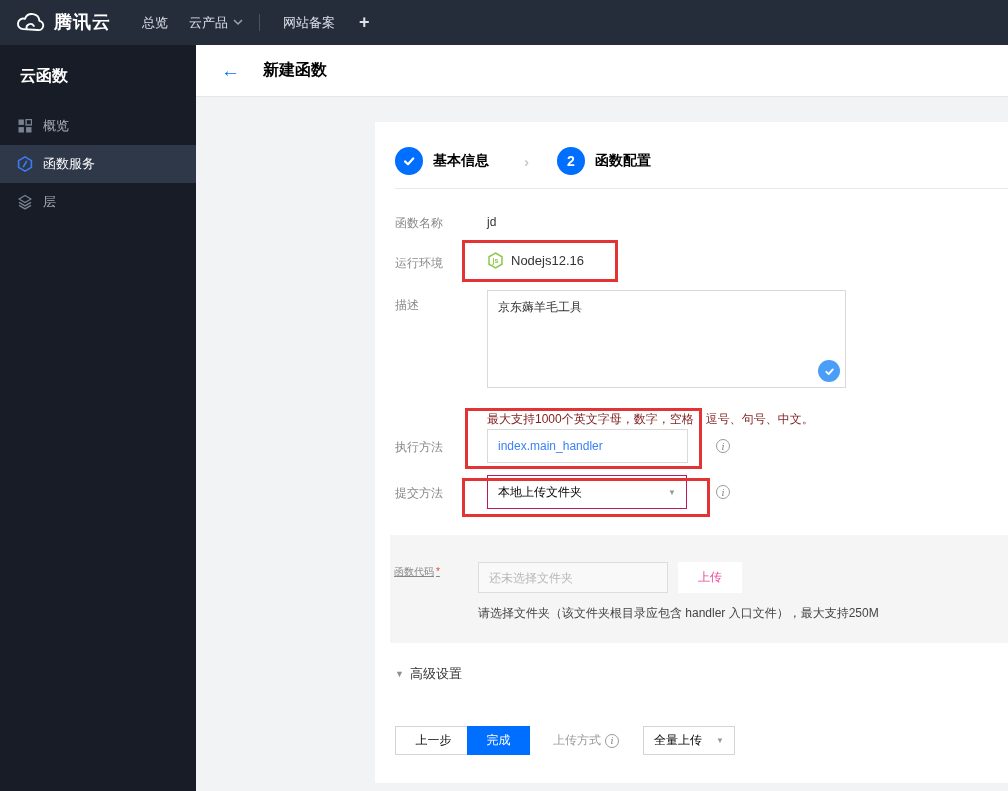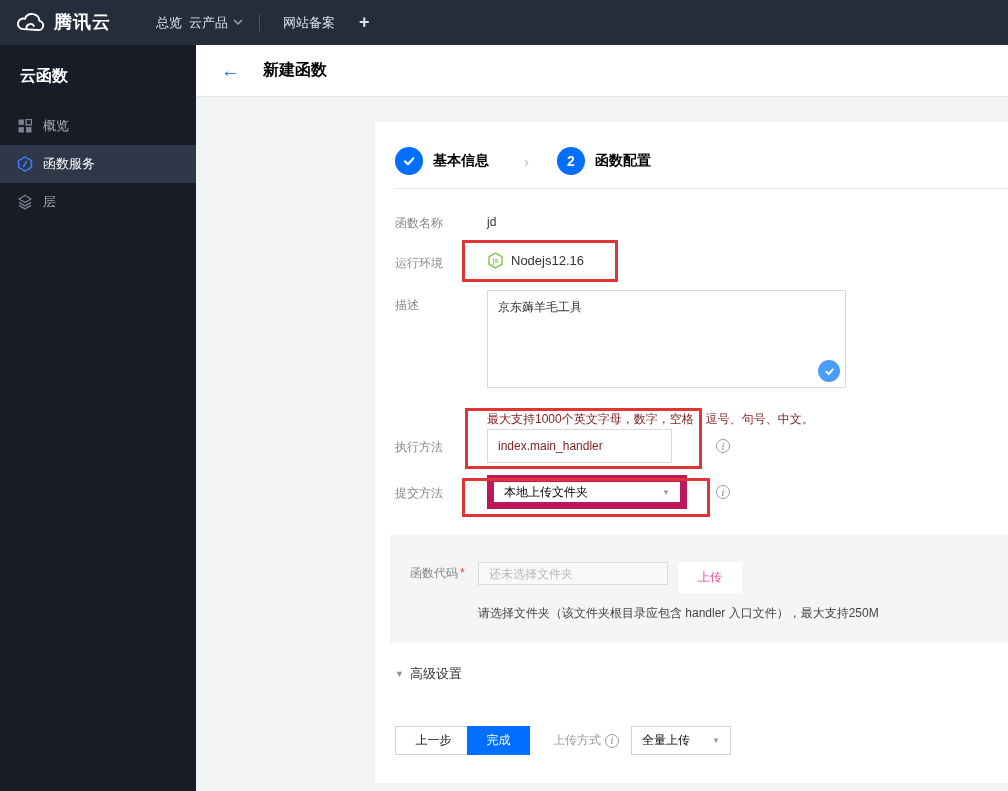--- a/index.html
+++ b/index.html
@@ -11,21 +11,21 @@
     overflow:hidden;
     font-size:12px;
     color:#333;
   }
 
   
   .topbar { position:absolute; top:0; left:0; width:1008px; height:45px; background:#252c3a; z-index:5; }
   .topbar .logo { position:absolute; left:14px; top:10px; display:flex; align-items:center; gap:8px; cursor:pointer; }
   .topbar .brand { color:#ffffff; font-size:18px; font-weight:bold; letter-spacing:1px; }
   .nav-item { position:absolute; top:0; height:45px; display:flex; align-items:center; color:#dce1e8; font-size:13px; cursor:pointer; gap:5px; }
-  .nav-overview { left:156px; }
+  .nav-overview { left:142px; }
   .nav-products { left:189px; }
   .nav-icp { left:283px; }
   .nav-divider { position:absolute; left:259px; top:14px; width:1px; height:17px; background:#4a5261; }
   .nav-plus { position:absolute; left:359px; top:0; height:45px; display:flex; align-items:center; color:#dce1e8; font-size:18px; font-weight:bold; cursor:pointer; }
 
   
   .sidebar { position:absolute; top:45px; left:0; width:196px; bottom:0; background:#171c26; z-index:4; }
   .sidebar-title { padding:21px 0 20px 20px; font-size:16px; font-weight:bold; color:#ffffff; }
   .side-item { height:38px; display:flex; align-items:center; padding-left:17px; gap:10px; color:#a9b0bb; font-size:13px; cursor:pointer; }
   .side-item.active { background:#2e3849; color:#ffffff; }
@@ -50,56 +50,56 @@
   .f-label { position:absolute; left:20px; color:#888888; font-size:12px; }
   .f-value { position:absolute; left:112px; font-size:12px; color:#333; }
   .runtime-wrap { position:absolute; left:112px; top:130px; display:flex; align-items:center; gap:7px; }
   .runtime-text { font-size:13px; color:#333; }
 
   .desc-area { position:absolute; left:112px; top:168px; width:359px; height:98px; border:1px solid #d9d9d9; resize:none; font-family:"Liberation Sans","DejaVu Sans",sans-serif; font-size:12px; color:#333; padding:8px 10px; outline:none; }
   .desc-check { position:absolute; left:443px; top:238px; width:22px; height:22px; border-radius:50%; background:#4b9ef7; display:flex; align-items:center; justify-content:center; }
   .hint { position:absolute; color:#7f1d1d; font-size:12px;margin-top:13px; }
   .hint1 { left:112px; top:276px; }
 
-  .text-input { position:absolute; left:112px; width:185px; height:34px; border:1px solid #d9d9d9; font-family:"Liberation Sans","DejaVu Sans",sans-serif; font-size:12px; color:#7f1d1d; padding:0 10px; outline:none; background:#fff; }
+  .text-input { position:absolute; left:112px; width:201px; height:34px; border:1px solid #d9d9d9; font-family:"Liberation Sans","DejaVu Sans",sans-serif; font-size:12px; color:#3b82f6; padding:0 10px; outline:none; background:#fff; }
   .handler-input { top:307px; }
-  .select-box { position:absolute; left:112px; top:353px; width:200px; height:34px; border:7px solid #be185d; background:#fff; display:flex; align-items:center; padding:0 10px; font-size:12px; color:#000; cursor:pointer; }
+  .select-box { position:absolute; left:112px; top:353px; width:200px; height:34px; border:1px solid #be185d; background:#fff; display:flex; align-items:center; padding:0 10px; font-size:12px; color:#000; cursor:pointer; }
   .select-box .sel-caret { margin-left:auto; color:#97999c; font-size:8px; }
 
   .info-icon { position:absolute; width:14px; height:14px; border:1px solid #999; border-radius:50%; color:#888; font-size:10px; display:flex; align-items:center; justify-content:center; font-style:italic; font-family:"DejaVu Serif",serif; cursor:pointer; background:#fff; }
   .info1 { left:341px; top:317px; }
   .info2 { left:341px; top:363px; }
 
   
   .red-box { position:absolute; border:3px solid #e23434; pointer-events:none; z-index:6; }
   .red-runtime { left:87px; top:118px; width:156px; height:42px; }
   .red-handler { left:90px; top:286px; width:237px; height:61px; }
   .red-submit { left:87px; top:356px; width:248px; height:39px; }
 
   
   .code-section { position:absolute; left:15px; top:413px; width:618px; height:108px; background:#f5f5f5; }
-  .code-label { position:absolute; left:20px; top:30px; color:#888; font-size:12px; }
+  .code-label { position:absolute; left:4px; top:30px; color:#888; font-size:10px;text-decoration:underline; }
   .code-label .req { color:#e54545; margin-left:2px; }
-  .code-input { position:absolute; left:88px; top:27px; width:190px; height:23px; border:1px solid #dddddd; background:#f9f9f9; font-family:"Liberation Sans","DejaVu Sans",sans-serif; font-size:12px; padding:0 10px; color:#a21caf; }
+  .code-input { position:absolute; left:88px; top:27px; width:190px; height:31px; border:1px solid #dddddd; background:#f9f9f9; font-family:"Liberation Sans","DejaVu Sans",sans-serif; font-size:12px; padding:0 10px; color:#a21caf; }
   .code-input::placeholder { color:#b8b8b8; }
   .upload-btn { position:absolute; left:288px; top:27px; width:64px; height:31px; background:#ffffff; border:none; font-family:"Liberation Sans","DejaVu Sans",sans-serif; font-size:12px; color:#ec4899; cursor:pointer; }
   .code-hint { position:absolute; left:88px; top:70px; color:#444; font-size:12px; }
 
   
   .advanced { position:absolute; left:20px; top:543px; display:flex; align-items:center; gap:6px; cursor:pointer; }
   .advanced .tri { color:#8d9198; font-size:9px; }
   .advanced .adv-text { font-size:13px; color:#333; }
 
   
   .btn { position:absolute; top:604px; height:29px; font-family:"Liberation Sans","DejaVu Sans",sans-serif; font-size:12px; cursor:pointer; display:flex; align-items:center; justify-content:center; }
   .btn-prev { left:20px; width:77px; background:#fff; border:1px solid #d5d5d5; color:#000; }
   .btn-finish { left:92px; width:63px; background:#006eff; border:none; color:#fff; }
   .upload-mode-label { position:absolute; left:178px; top:604px; height:29px; display:flex; align-items:center; gap:4px; color:#9a9a9a; font-size:12px; }
   .upload-mode-label .info-inline { position:static; }
-  .mode-select { position:absolute; left:256px; top:604px; width:100px; height:29px; border:1px solid #d5d5d5; background:#fff; display:flex; align-items:center; padding:0 10px; font-size:12px; color:#000; cursor:pointer; }
+  .mode-select { position:absolute; left:268px; top:604px; width:92px; height:29px; border:1px solid #d5d5d5; background:#fff; display:flex; align-items:center; padding:0 10px; font-size:12px; color:#000; cursor:pointer; }
   .mode-select .sel-caret { margin-left:auto; color:#97999c; font-size:8px; }
 </style>
 </head>
 <body>
 
 <div class="topbar">
   <div class="logo">
     <span style="display:flex;">
       <svg width="32" height="23" viewBox="0 0 34 24" fill="none">
         <path d="M10 19 a5.6 5.6 0 1 1 1.6 -10.9 A8 8 0 0 1 27 10.3 a4.9 4.9 0 0 1 -1.6 9.7 z" stroke="#ffffff" stroke-width="2" stroke-linecap="round" stroke-linejoin="round"></path>

